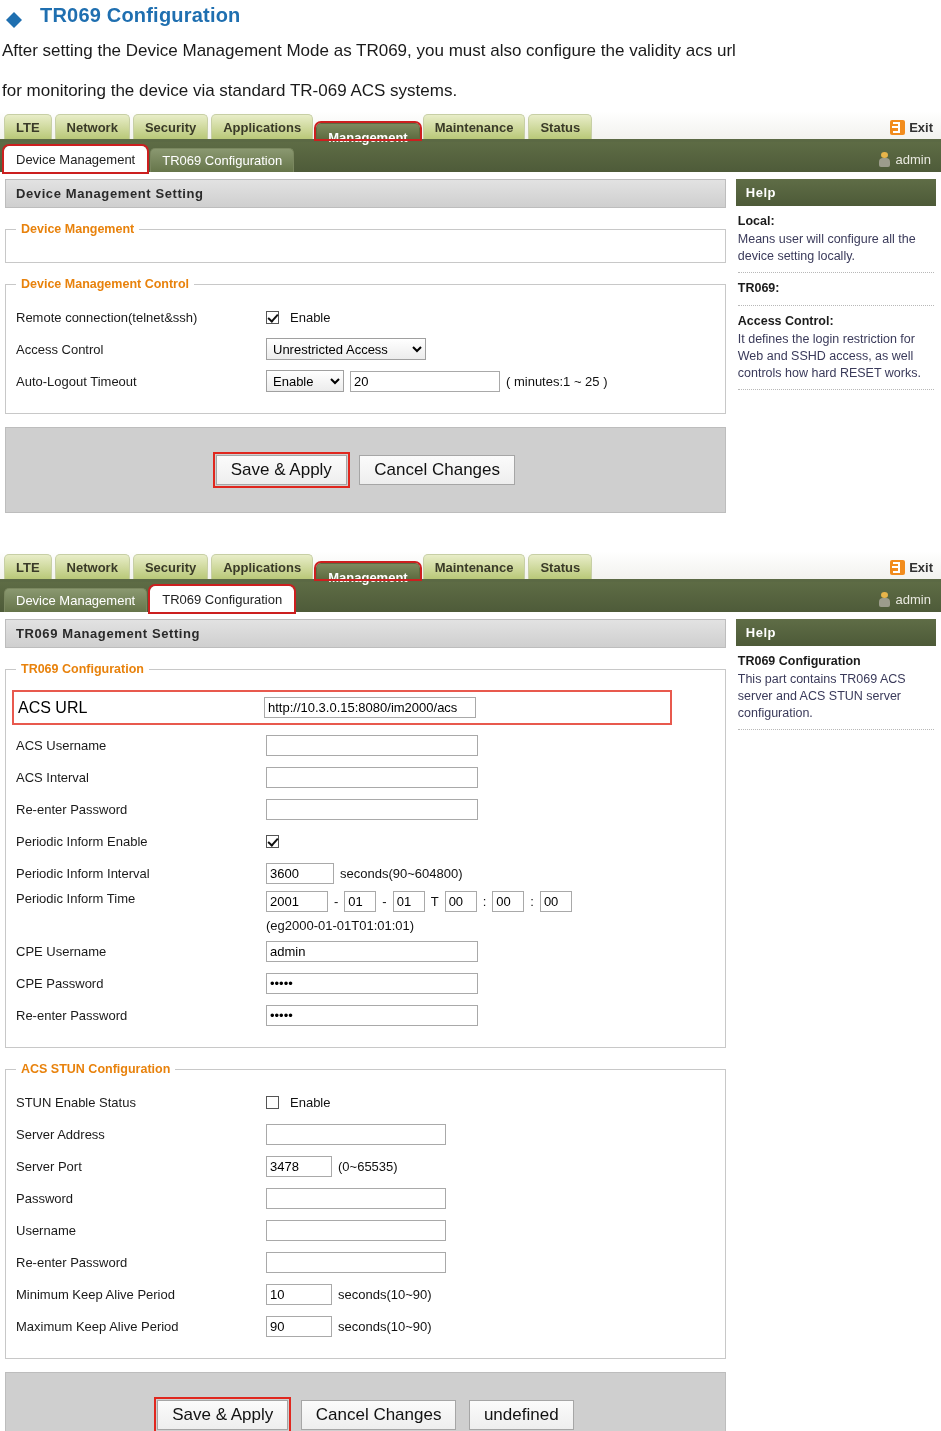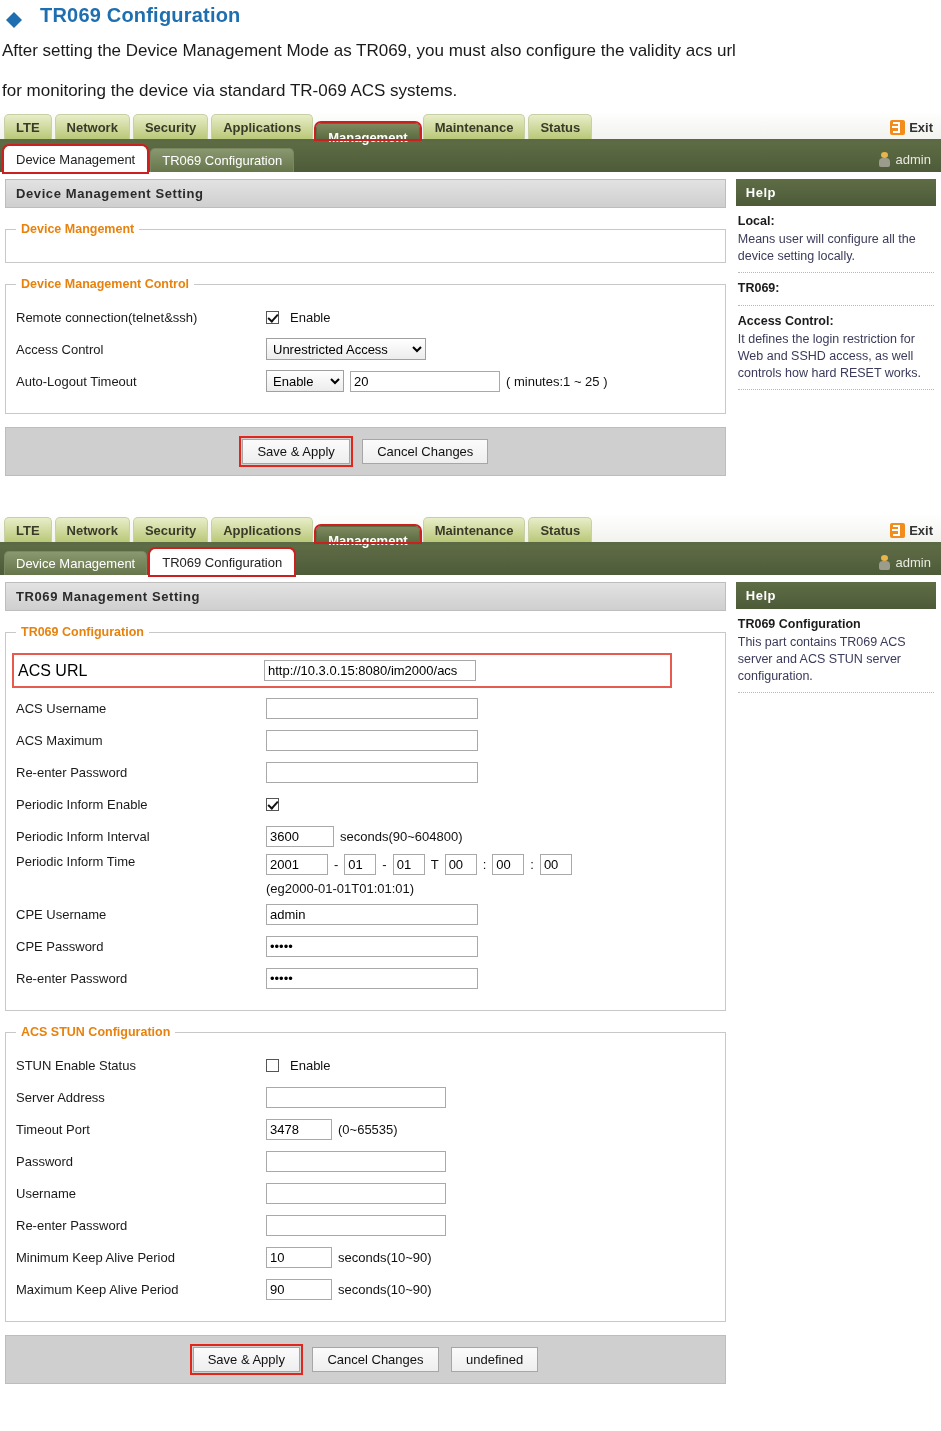--- a/index.html
+++ b/index.html
@@ -265,26 +265,26 @@
 
   .buttonbar {
     margin-top: 13px;
     background: #cfcfcf;
     border: 1px solid #bdbdbd;
     padding: 11px 0;
     text-align: center;
   }
   button.btn {
     font-family: "Liberation Sans", sans-serif;
-    font-size: 13px;
+    font-size: 17px;
     color: #111;
     background: linear-gradient(#fbfbfb,#eeeeee);
     border: 1px solid #a6a6a6;
     padding: 4px 14px;
-    margin: 0 4px;
+    margin: 16px 4px;
     cursor: pointer;
   }
   button.btn.outlined { outline: 2px solid #e0271e; outline-offset: 1px; }
 
   
   .help-head {
     background: linear-gradient(#5f6d46,#4d5a38);
     color: #ffffff;
     font-size: 13px;
     font-weight: bold;
@@ -449,21 +449,21 @@
         </div>
 
         <div class="form-row">
           <div class="lbl">ACS Username</div>
           <div class="ctl">
               <input class="txt" style="width: 212px;" value="">
             </div>
         </div>
 
         <div class="form-row">
-          <div class="lbl">ACS Maximum</div>
+          <div class="lbl">ACS Interval</div>
           <div class="ctl">
               <input class="txt" style="width: 212px;" value="">
             </div>
         </div>
 
         <div class="form-row">
           <div class="lbl">Re-enter Password</div>
           <div class="ctl">
               <input class="txt" style="width: 212px;" value="">
             </div>
@@ -536,21 +536,21 @@
         </div>
 
         <div class="form-row">
           <div class="lbl">Server Address</div>
           <div class="ctl">
               <input class="txt" style="width: 180px;" value="">
             </div>
         </div>
 
         <div class="form-row">
-          <div class="lbl">Timeout Port</div>
+          <div class="lbl">Server Port</div>
           <div class="ctl">
             <input class="txt" style="width: 66px;" value="3478">
             <span class="hint">(0~65535)</span>
           </div>
         </div>
 
         <div class="form-row">
           <div class="lbl">Password</div>
           <div class="ctl">
               <input class="txt" style="width: 180px;" value="">

